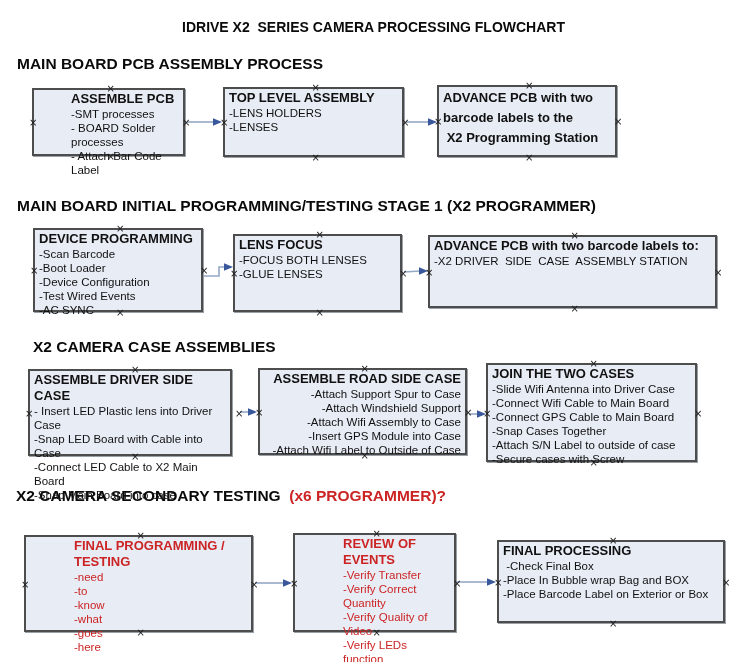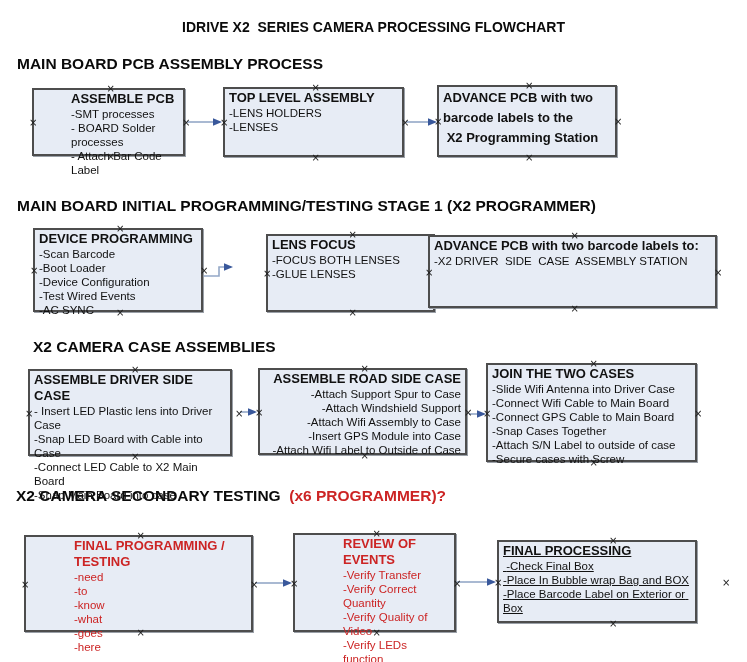--- a/index.html
+++ b/index.html
@@ -36,28 +36,28 @@
   }
   .box-title{font-size:13px;font-weight:bold;line-height:16px;white-space:pre-wrap;}
   .box-items{font-size:11.5px;line-height:14px;white-space:pre-wrap;}
   .red-box .box-title,.red-box .box-items{color:var(--accent-red);padding-left:44px;}
   .bold-body .box-items{font-size:13px;font-weight:bold;line-height:20px;}
   
   .r1b1{left:32px; top:88px; width:153px;height:68px;padding-left:37px;}
   .r1b2{left:223px;top:87px; width:181px;height:70px;}
   .r1b3{left:437px;top:85px; width:180px;height:72px;}
   .r2b1{left:33px; top:228px;width:170px;height:84px;}
-  .r2b2{left:233px;top:234px;width:169px;height:78px;margin-left:33px;}
+  .r2b2{left:233px;top:234px;width:169px;height:78px;}
   .r2b3{left:428px;top:235px;width:289px;height:73px;}
   .r3b1{left:28px; top:369px;width:204px;height:87px;}
   .r3b2{left:258px;top:368px;width:209px;height:87px;text-align:right;}
   .r3b3{left:486px;top:363px;width:211px;height:99px;}
   .r4b1{left:24px; top:535px;width:229px;height:97px;}
   .r4b2{left:293px;top:533px;width:163px;height:99px;}
-  .r4b3{left:497px;top:540px;width:200px;height:83px;text-decoration:underline;}
+  .r4b3{left:497px;top:540px;width:228px;height:83px;}
   .connectors{position:absolute;left:0;top:0;z-index:1;}
   .aline{stroke:var(--arrow-line);stroke-width:1.6;fill:none;}
   .ahead{fill:var(--arrow-head);stroke:none;}
   .handle{
     position:absolute;z-index:4;font-family:"DejaVu Sans",sans-serif;
     font-size:10px;line-height:10px;color:#1c1c1c;cursor:default;user-select:none;
   }
 </style>
 </head>
 <body>

